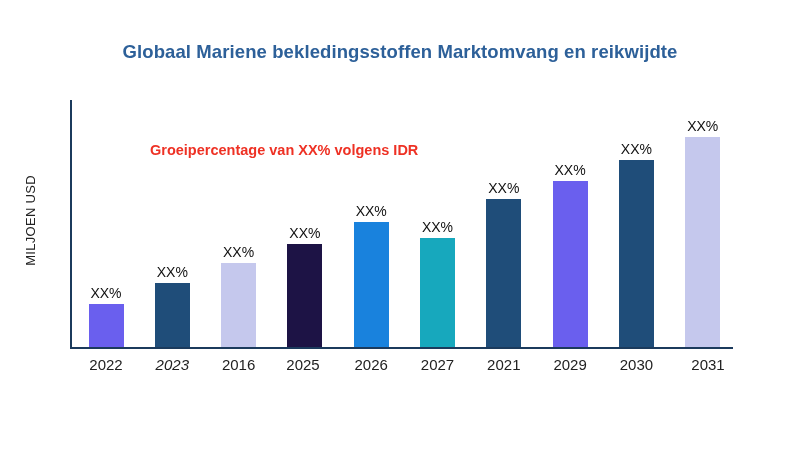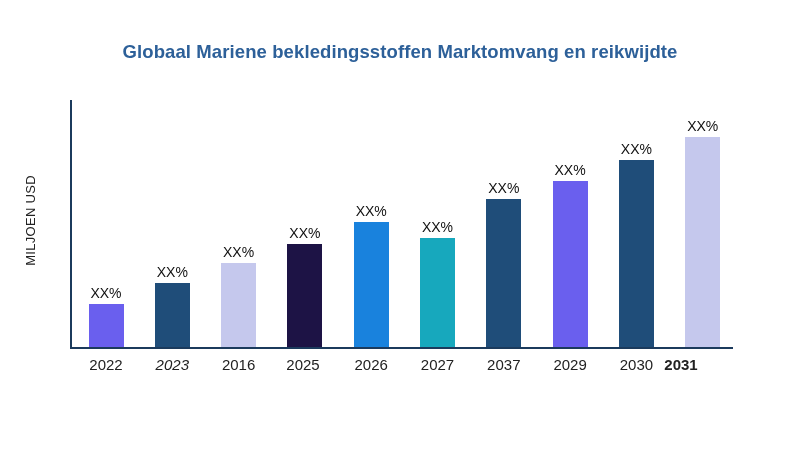--- a/index.html
+++ b/index.html
@@ -145,20 +145,21 @@
   <div id="chart-title">Globaal Mariene bekledingsstoffen Marktomvang en reikwijdte</div>
 
   <div id="y-axis-title">
     <span>MILJOEN USD</span>
   </div>
 
   <div id="plot-area">
     <div id="axis-y-line"></div>
     <div id="axis-x-line"></div>
 
+    <div id="growth-annotation">Groeipercentage van XX% volgens IDR</div>
 
     <div id="bars-layer">
         <div class="bar-group" style="left: 18.5px; width: 35px; height: 247px;">
           <div class="bar-rect" style="height: 43.32px; bottom: 1px; background: rgb(106, 95, 238);"></div>
           <div class="bar-value-label" style="bottom: 47.32px;">XX%</div>
         </div>
         <div class="bar-group" style="left: 84.8px; width: 35px; height: 247px;">
           <div class="bar-rect" style="height: 63.84px; bottom: 1px; background: rgb(31, 77, 121);"></div>
           <div class="bar-value-label" style="bottom: 67.84px;">XX%</div>
         </div>
@@ -195,21 +196,21 @@
           <div class="bar-value-label" style="bottom: 213.76px;">XX%</div>
         </div>
       </div>
     <div id="xticks-layer">
         <div class="x-tick-label" style="left: 36px;">2022</div>
         <div class="x-tick-label" style="left: 102.3px; font-style: italic;">2023</div>
         <div class="x-tick-label" style="left: 168.6px;">2016</div>
         <div class="x-tick-label" style="left: 233px;">2025</div>
         <div class="x-tick-label" style="left: 301.2px;">2026</div>
         <div class="x-tick-label" style="left: 367.5px;">2027</div>
-        <div class="x-tick-label" style="left: 433.8px;">2037</div>
+        <div class="x-tick-label" style="left: 433.8px;">2021</div>
         <div class="x-tick-label" style="left: 500.1px;">2029</div>
         <div class="x-tick-label" style="left: 566.4px; text-align: center;">2030</div>
-        <div class="x-tick-label" style="left: 611px; font-weight: bold;">2031</div>
+        <div class="x-tick-label" style="left: 638px;">2031</div>
       </div>
   </div>
 
 
 </div>
 
 </body></html>

